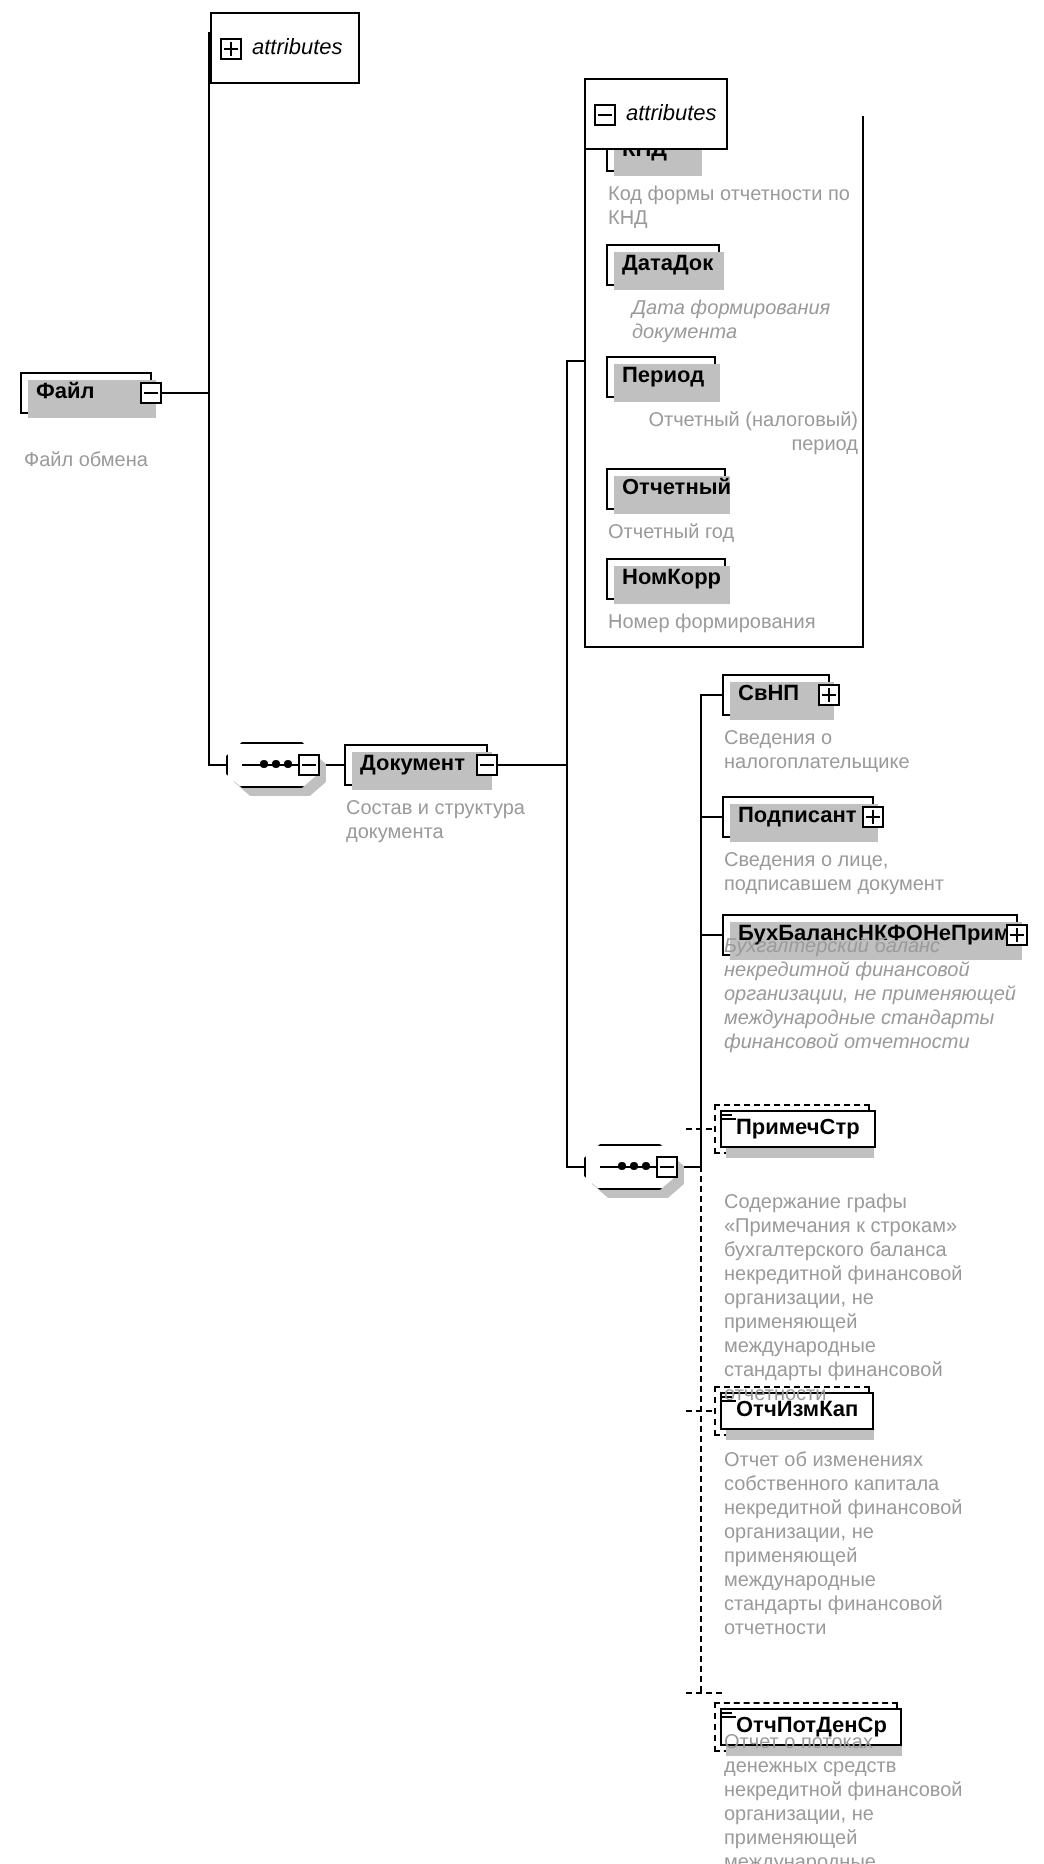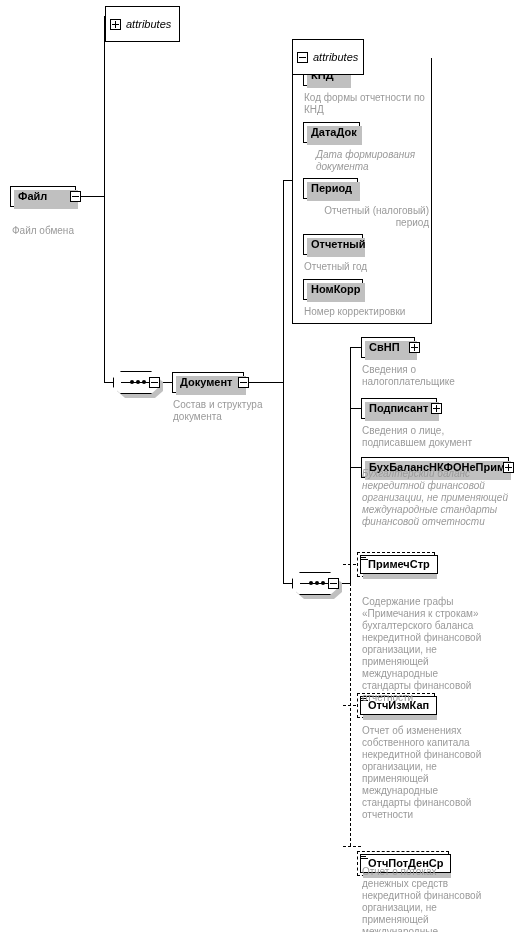--- a/index.html
+++ b/index.html
@@ -330,21 +330,21 @@
 период</div>
 
   <div class="node shadow" style="left:303px; top:234px; width:60px;">
     <span class="nlabel">Отчетный</span>
   </div>
   <div class="desc" style="left:304px; top:261px; width:125px;">Отчетный год</div>
 
   <div class="node shadow" style="left:303px; top:279px; width:60px;">
     <span class="nlabel">НомКорр</span>
   </div>
-  <div class="desc" style="left:304px; top:306px; width:125px;">Номер корректировки</div>
+  <div class="desc" style="left:304px; top:306px; width:125px;">Номер формирования</div>
 
   <div class="seq" style="left:292px; top:572px;">
     <div class="octshadow"></div>
     <div class="oct"></div>
     <div class="bar"></div>
     <div class="dot" style="left:17px;"></div>
     <div class="dot" style="left:23px;"></div>
     <div class="dot" style="left:29px;"></div>
   </div>
   <div class="toggle" style="left:328px; top:578px;"></div>

